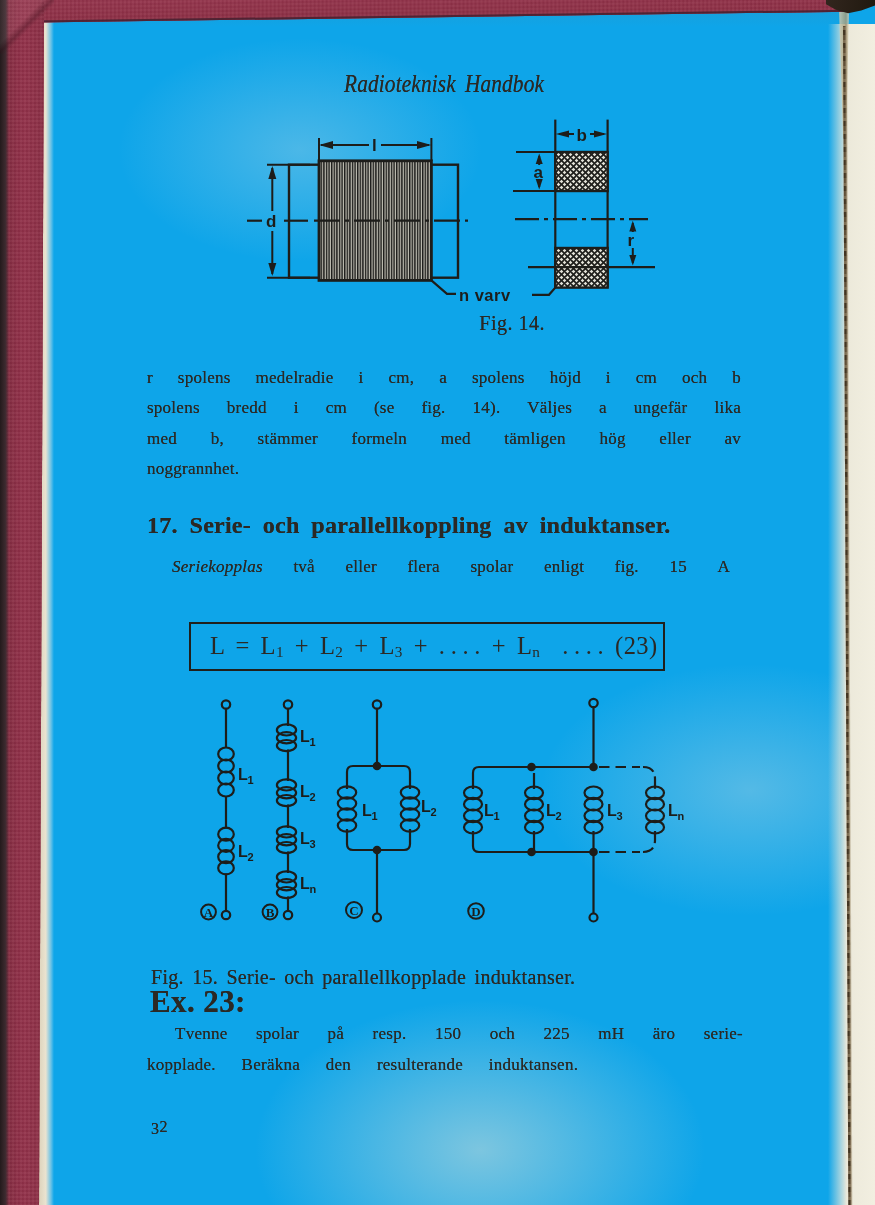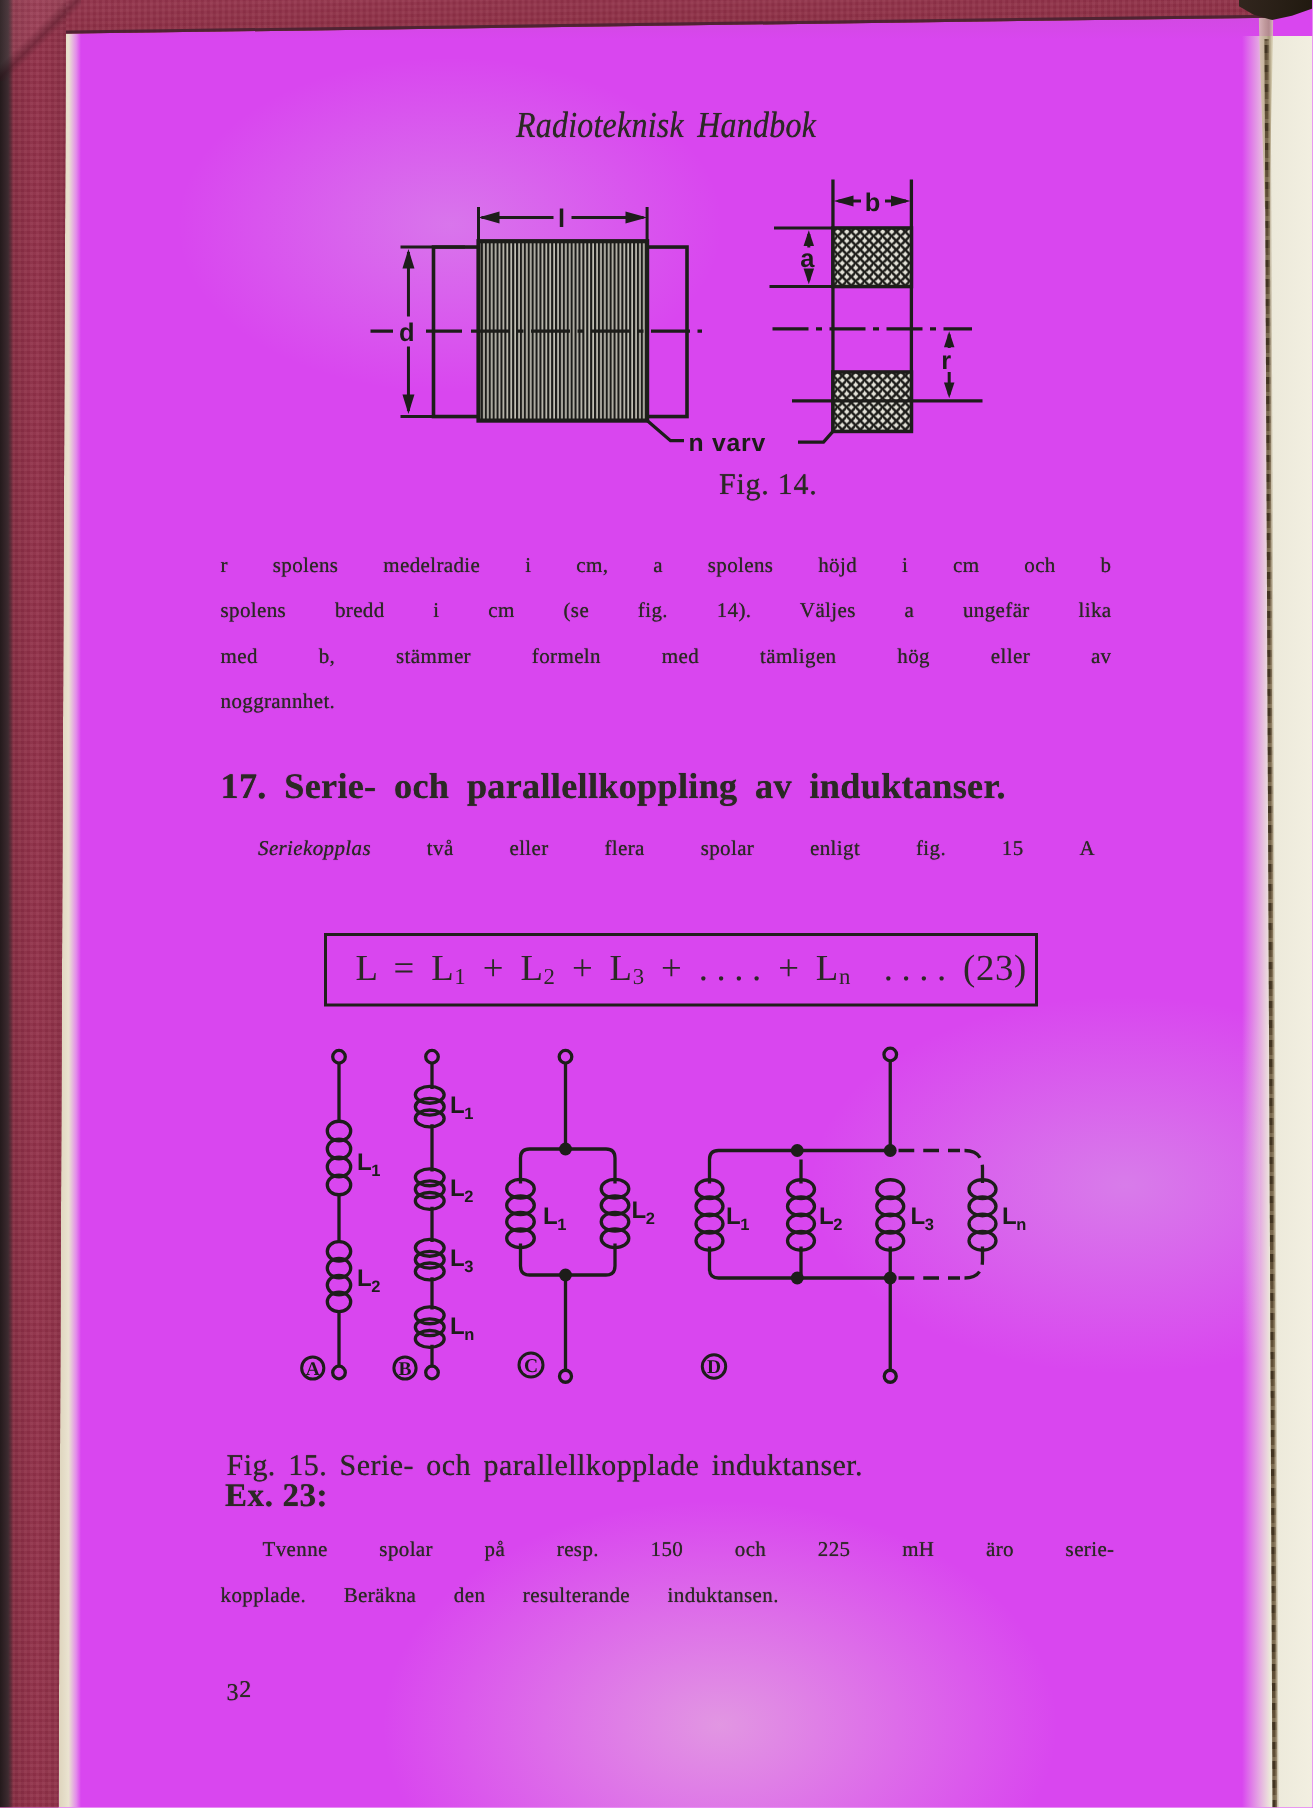--- a/index.html
+++ b/index.html
@@ -1,17 +1,17 @@
 <!DOCTYPE html>
 <html><head>
 <meta charset="utf-8">
 <style>
   html,body{margin:0;padding:0;}
   #page{position:relative;width:875px;height:1205px;overflow:hidden;
-    background:#d946ef;font-family:"Liberation Serif", serif;color:#2b2925;}
+    background:#0ea5e9;font-family:"Liberation Serif", serif;color:#2b2925;}
   #page .ser{text-shadow:0 0 0.5px rgba(45,42,36,0.9);}
   .abs{position:absolute;}
   
   #tintA{left:0;top:0;width:875px;height:1205px;
     background:
       radial-gradient(900px 500px at 430 220px, rgba(222,229,229,0.55), rgba(222,229,229,0) 70%),
       radial-gradient(800px 420px at 430 800px, rgba(223,229,227,0.45), rgba(223,229,227,0) 70%),
       linear-gradient(180deg, #edefe9 0%, #eff0e9 40%, #f1f0e6 75%, #f0eee4 100%);}
   
   #tanL{left:39px;top:16px;width:15px;height:1189px;
@@ -44,21 +44,21 @@
   
   #edgeR{left:828px;top:24px;width:47px;height:1181px;
     background:linear-gradient(90deg, rgba(240,238,228,0) 0%, #ece9da 40%, #f2efe1 100%);}
   #edgeLine{left:842.5px;top:26px;width:2.6px;height:1179px;background:#63523a;
     transform:skewX(0.26deg);transform-origin:0 0;
     background-image:repeating-linear-gradient(0deg,rgba(35,24,10,0.5) 0 5px,rgba(160,145,115,0.4) 5px 8px,rgba(80,65,42,0.18) 8px 13px);}
   #edgeLine2{left:845.2px;top:24px;width:1.6px;height:1181px;background:rgba(165,150,120,0.5);
     transform:skewX(0.26deg);transform-origin:0 0;}
   
   .ser{font-family:"Liberation Serif", serif;}
-  .body{font-size:14px;line-height:30.6px;letter-spacing:0.25px;word-spacing:3.5px;}
+  .body{font-size:17px;line-height:30.6px;letter-spacing:0.25px;word-spacing:3.5px;}
   .jl{text-align:justify;text-align-last:justify;}
   .hdr{font-style:italic;font-size:24.5px;letter-spacing:0.2px;word-spacing:4px;}
   .cap{font-size:20px;letter-spacing:0.5px;}
   .bold{font-weight:bold;}
   sub.s{font-size:62%;vertical-align:-0.18em;line-height:0;}
 </style>
 </head>
 <body>
 <div id="page">
   <div class="abs" id="tintA"></div>
@@ -178,21 +178,21 @@
     <div class="jl">med b, stämmer formeln med tämligen hög eller av</div>
     <div>noggrannhet.</div>
   </div>
 
   <div class="abs ser bold" style="left:147px;top:512px;font-size:24px;letter-spacing:0.2px;word-spacing:5.5px;white-space:nowrap;transform-origin:0 0;transform:scaleX(1.005);">17. Serie- och parallellkoppling av induktanser.</div>
 
   <div class="abs ser body" style="left:147px;top:551.5px;width:583px;">
     <div class="jl"><span style="display:inline-block;width:25px;"></span><i>Seriekopplas</i> två eller flera spolar enligt fig. 15&nbsp;A</div>
   </div>
 
-  <div class="abs" style="left:216px;top:622px;width:453px;height:45px;border:2.5px solid #20201c;
+  <div class="abs" style="left:189px;top:622px;width:453px;height:45px;border:2.5px solid #20201c;
        font-family:'Liberation Serif',serif;font-size:24.5px;line-height:44px;letter-spacing:0.4px;word-spacing:4.4px;padding-left:19px;white-space:nowrap;">
     L = L<sub class="s">1</sub> + L<sub class="s">2</sub> + L<sub class="s">3</sub> + . . . . + L<sub class="s">n</sub> &nbsp;. . . . (23)
   </div>
 
   <div class="abs" id="fig15" style="left:190px;top:690px;">
 <svg width="510" height="245" viewBox="0 0 510 245">
 <g stroke="#1d1d1a" fill="none" stroke-width="2.2">
 <circle cx="36" cy="14.5" r="4.2" stroke-width="2.2"></circle>
 <line x1="36" y1="18.7" x2="36" y2="58"></line>
 <ellipse cx="36.0" cy="64.0" rx="7.8" ry="6.5"></ellipse>
@@ -313,21 +313,21 @@
 <text x="18.5" y="226.5">A</text>
 <text x="80" y="226.5">B</text>
 <text x="164" y="224.5">C</text>
 <text x="286" y="225.5">D</text>
 </g>
 </svg>
   </div>
 
   <div class="abs ser" style="left:151px;top:966px;font-size:20px;letter-spacing:0.3px;word-spacing:3px;white-space:nowrap;">Fig. 15. Serie- och parallellkopplade induktanser.</div>
 
-  <div class="abs ser bold" style="left:150px;top:983.5px;font-size:22px;letter-spacing:0.4px;">Ex. 23:</div>
+  <div class="abs ser bold" style="left:150px;top:983.5px;font-size:31px;letter-spacing:0.4px;">Ex. 23:</div>
 
   <div class="abs ser body" style="left:147px;top:1019px;width:596px;">
     <div class="jl"><span style="display:inline-block;width:28px;"></span>Tvenne spolar på resp. 150 och 225 mH äro serie-</div>
     <div style="word-spacing:21.3px;white-space:nowrap;">kopplade. Beräkna den resulterande induktansen.</div>
   </div>
 
   <div class="abs ser" style="left:151px;top:1118px;font-size:16px;letter-spacing:0.5px;"><span style="position:relative;top:2px;">3</span>2</div>
 </div>
 
 </body></html>

